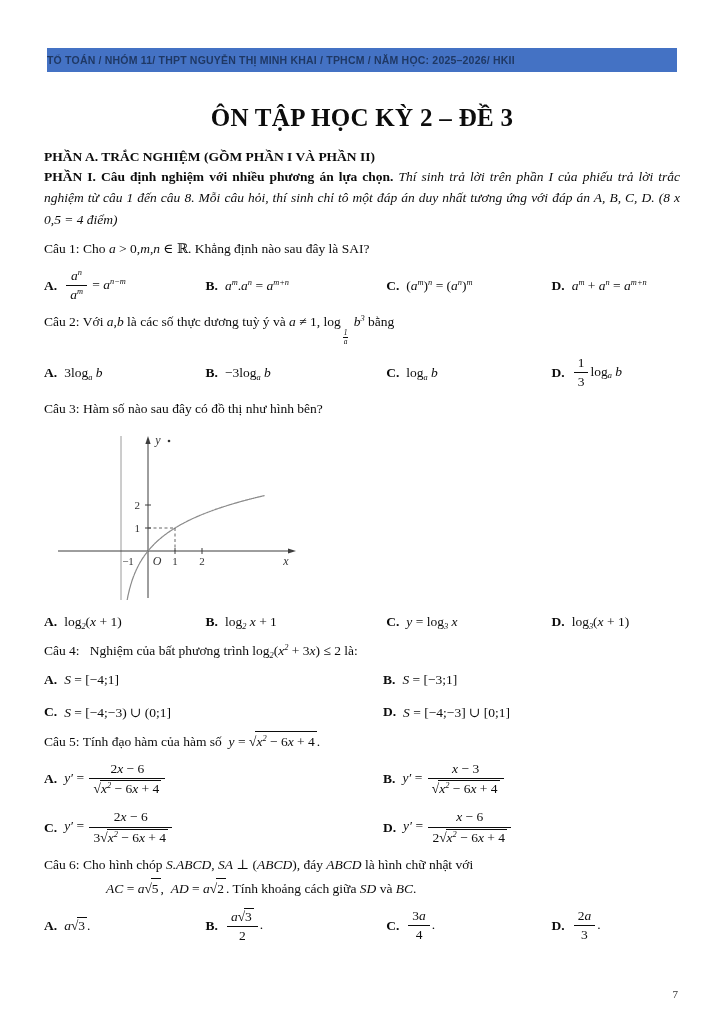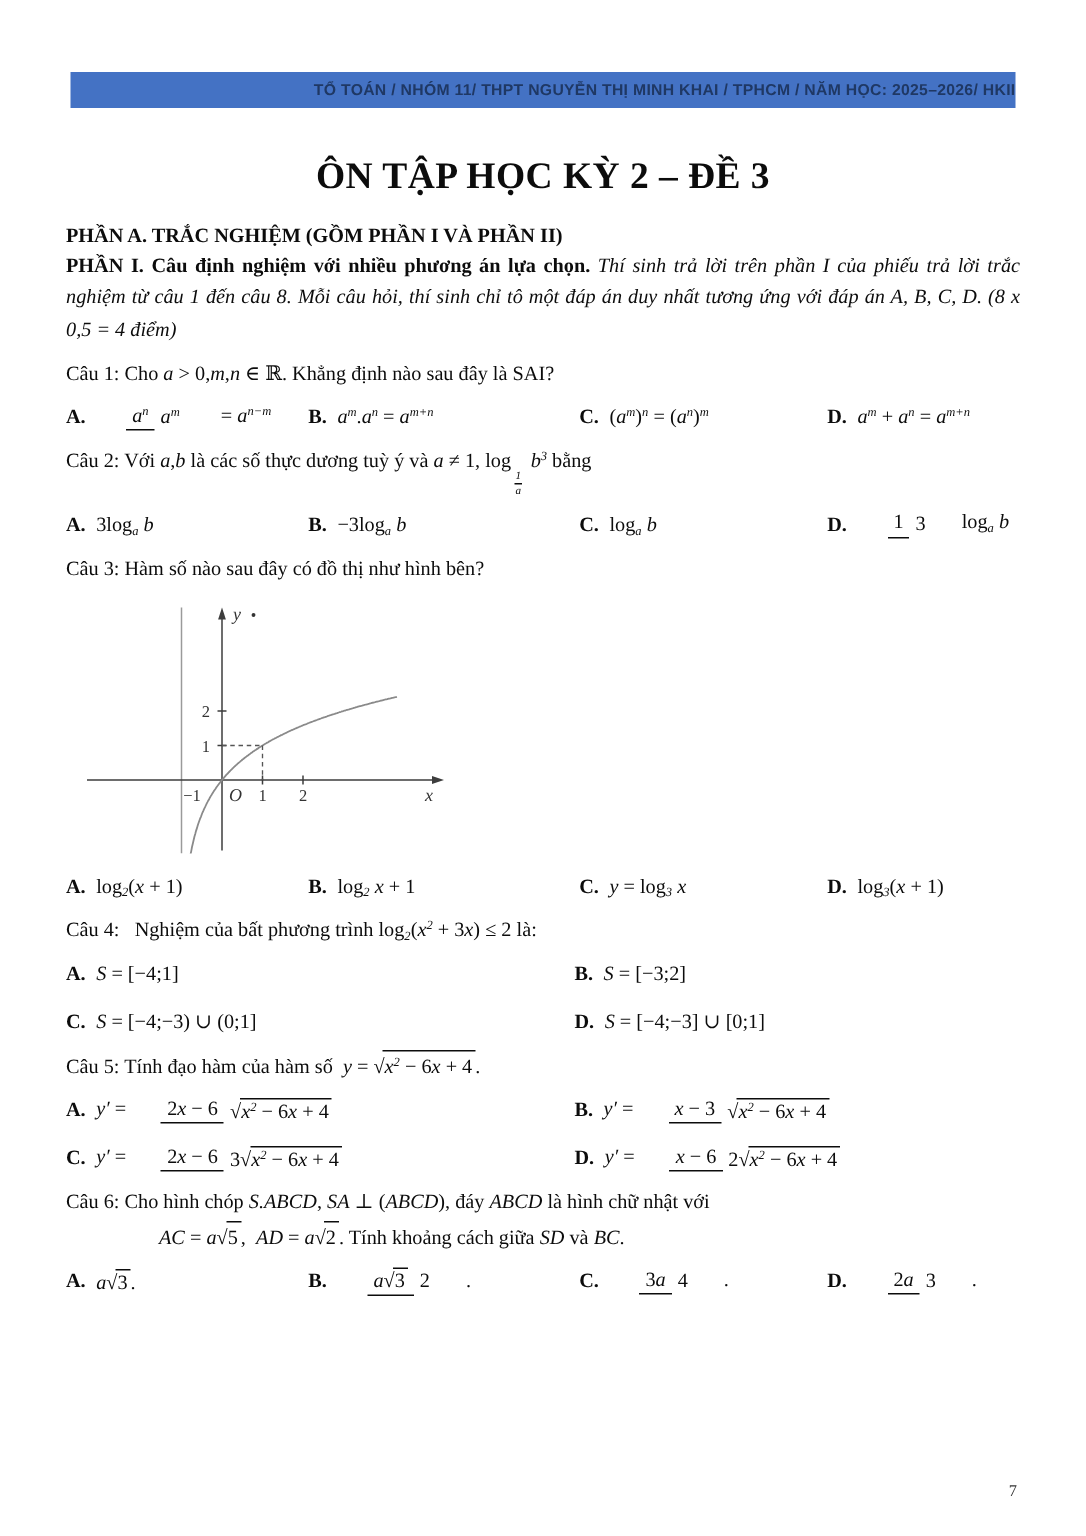--- a/index.html
+++ b/index.html
@@ -1,20 +1,20 @@
 <!DOCTYPE html>
 <html><head>
 <meta charset="utf-8">
 <style>
   html,body{margin:0;padding:0;}
   body{width:724px;height:1024px;background:#ffffff;overflow:hidden;
        font-family:"Liberation Serif","DejaVu Serif",serif;color:#0c0c0c;font-size:13.5px;}
   .page{position:relative;width:724px;height:1024px;overflow:hidden;}
   .banner{margin:48px 47px 0 47px;height:24px;background:#4472C4;
-          display:flex;align-items:center;justify-content:flex-end;}
+          display:flex;align-items:center;justify-content:flex-start;}
   .banner span{font-family:"Liberation Sans","DejaVu Sans",sans-serif;font-size:10.5px;
           font-weight:bold;color:#1F3864;letter-spacing:.2px;white-space:pre;}
   .title{text-align:center;font-size:25px;font-weight:bold;margin:32px 0 0 0;letter-spacing:.3px;}
   .content{padding:0 44px;}
   .sec-heading{font-weight:bold;margin:17px 0 1px 0;}
   .intro{margin:0;text-align:justify;line-height:1.58;}
   .intro .lead{font-weight:bold;}
   .intro .note{font-style:italic;}
   .question{margin-top:9px;}
   .prompt{margin:0;line-height:1.55;}
@@ -22,22 +22,22 @@
   .qlabel{font-weight:normal;white-space:pre;}
   .options{display:grid;margin-top:8px;row-gap:12px;align-items:center;}
   .cols4{grid-template-columns:25.4% 28.4% 26% 20.2%;}
   .cols2{grid-template-columns:53.3% 46.7%;}
   .option{display:flex;align-items:center;gap:7px;min-height:20px;}
   .okey{font-weight:bold;}
   .q span{white-space:pre-wrap;}
   .it{font-style:italic;}
   sup{font-size:.62em;font-style:italic;vertical-align:.55em;line-height:0;}
   sub{font-size:.62em;font-style:italic;vertical-align:-.3em;line-height:0;}
-  .frac{display:inline-flex;flex-direction:row;vertical-align:middle;text-align:center;
-        line-height:1.2;margin:0 20px;}
+  .frac{display:inline-flex;flex-direction:column;vertical-align:middle;text-align:center;
+        line-height:1.2;margin:0 2px;}
   .frac .num{border-bottom:1px solid #0c0c0c;padding:0 4px 1px 4px;}
   .frac .den{padding:1px 4px 0 4px;}
   .sqrt{display:inline-flex;align-items:baseline;vertical-align:baseline;}
   .sqrt .rsign{margin-right:-1px;}
   .sqrt .rad{border-top:1px solid #0c0c0c;padding:0 2px 0 1px;}
   .subfrac{display:inline-flex;flex-direction:column;font-size:.55em;line-height:1.15;
         vertical-align:-1.15em;text-align:center;margin:0 2px;font-style:italic;}
   .subfrac .sfn{border-bottom:.8px solid #0c0c0c;padding:0 1px;}
   .graph{margin:8px 0 4px 14px;}
   .pagenum{position:absolute;right:46px;bottom:24px;font-size:11px;color:#333;}
@@ -142,21 +142,21 @@
         </div>
         <div class="question q">
           <p class="prompt"><span class="qlabel">Câu 4: </span><span class="rm">  Nghiệm của bất phương trình log</span><sub>2</sub><span class="rm">(</span><span class="it">x</span><sup>2</sup><span class="rm"> + 3</span><span class="it">x</span><span class="rm">) ≤ 2 là:</span></p>
           <div class="options cols2">
             <div class="option">
               <span class="okey">A.</span>
               <span class="ocontent"><span class="it">S</span><span class="rm"> = [−4;1]</span></span>
             </div>
             <div class="option">
               <span class="okey">B.</span>
-              <span class="ocontent"><span class="it">S</span><span class="rm"> = [−3;2]</span></span>
+              <span class="ocontent"><span class="it">S</span><span class="rm"> = [−3;1]</span></span>
             </div>
             <div class="option">
               <span class="okey">C.</span>
               <span class="ocontent"><span class="it">S</span><span class="rm"> = [−4;−3) ∪ (0;1]</span></span>
             </div>
             <div class="option">
               <span class="okey">D.</span>
               <span class="ocontent"><span class="it">S</span><span class="rm"> = [−4;−3] ∪ [0;1]</span></span>
             </div>
           </div>

